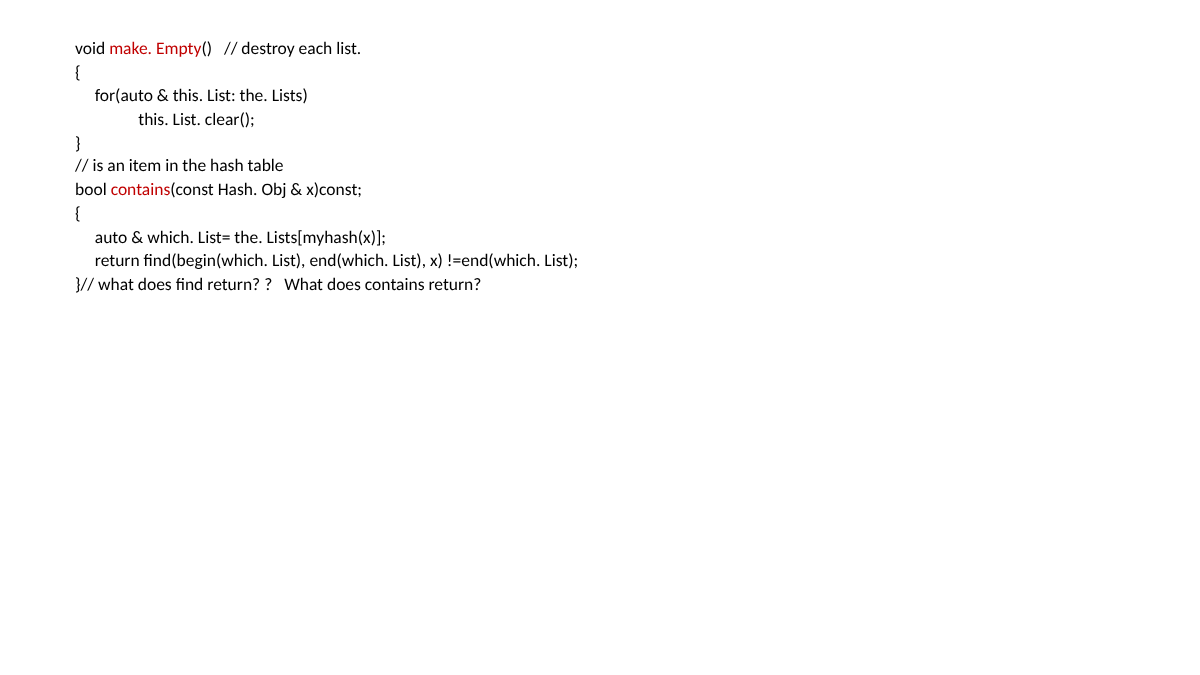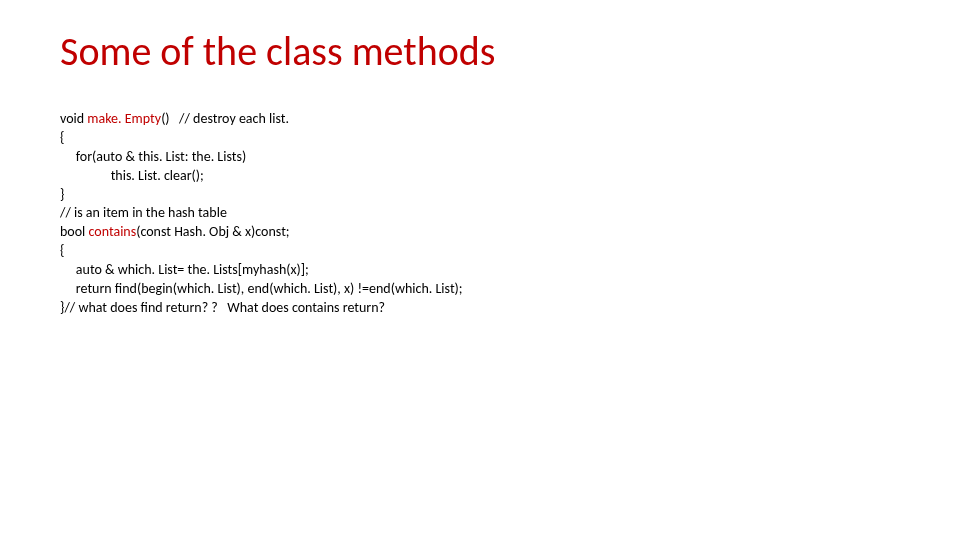--- a/index.html
+++ b/index.html
@@ -32,21 +32,20 @@
     color: #000;
   }
   .fn {
     color: #c00000;
   }
 </style>
 </head>
 <body>
 
 <div class="slide">
-  <h1 class="title">Some of the class methods</h1>
 
   <div class="code"><span>void </span><span class="fn">make. Empty</span><span>()   // destroy each list.</span>
 <span>{</span>
 <span>     for(auto &amp; this. List: the. Lists)</span>
 <span>                this. List. clear();</span>
 <span>}</span>
 <span>// is an item in the hash table</span>
 <span>bool </span><span class="fn">contains</span><span>(const Hash. Obj &amp; x)const;</span>
 <span>{</span>
 <span>     auto &amp; which. List= the. Lists[myhash(x)];</span>

